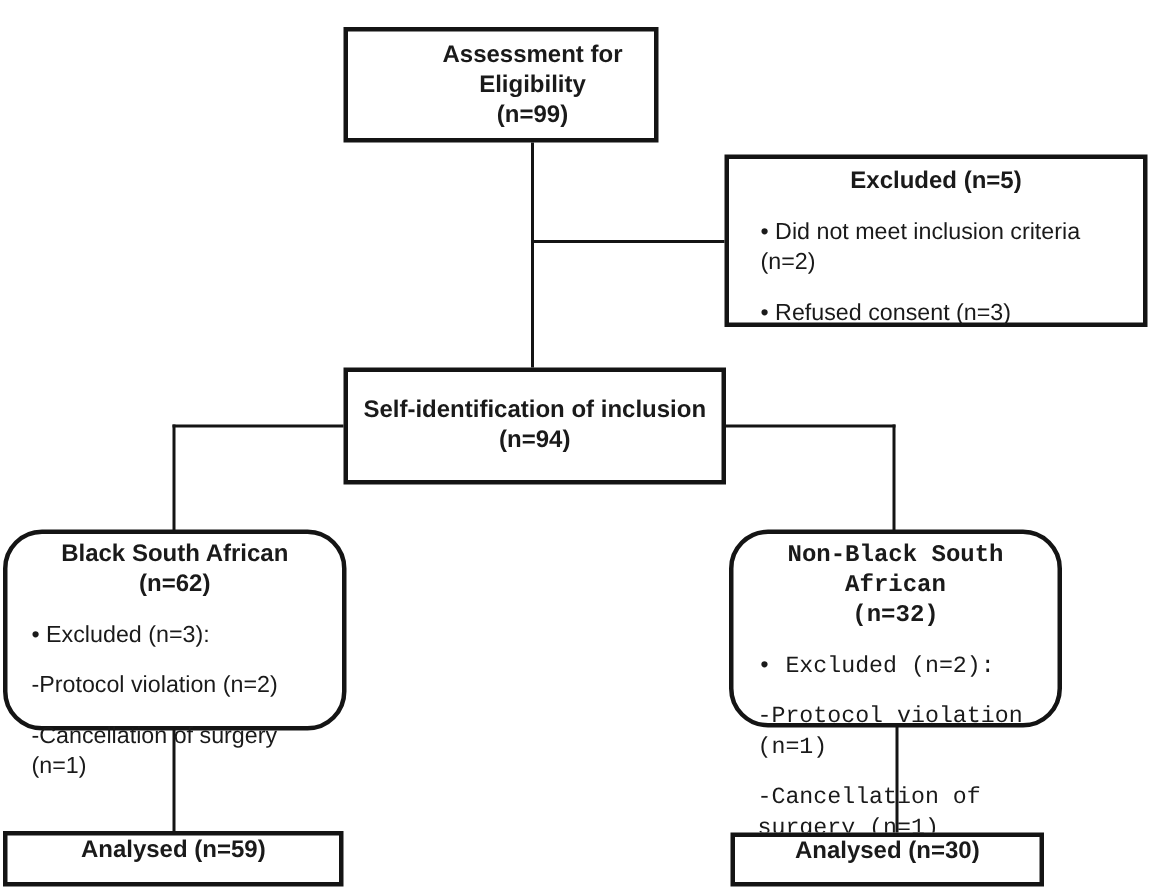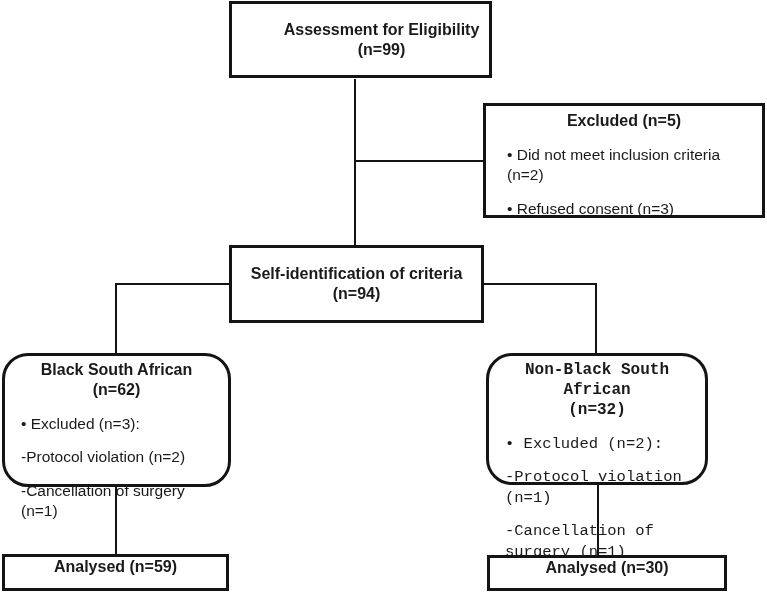--- a/index.html
+++ b/index.html
@@ -61,35 +61,35 @@
 
   <div class="line" style="left:354px; top:79px;  width:2px;   height:167px;"></div>
   <div class="line" style="left:355px; top:160px; width:129px; height:2px;"></div>
   <div class="line" style="left:115px; top:283px; width:115px; height:2px;"></div>
   <div class="line" style="left:115px; top:283px; width:2px;   height:71px;"></div>
   <div class="line" style="left:483px; top:283px; width:114px; height:2px;"></div>
   <div class="line" style="left:595px; top:283px; width:2px;   height:71px;"></div>
   <div class="line" style="left:115px; top:486px; width:2px;   height:69px;"></div>
   <div class="line" style="left:597px; top:484px; width:2px;   height:72px;"></div>
 
-  <div class="box center-col" style="left:229px; top:1px; width:263px; height:77px;padding-left:42px;">
+  <div class="box center-col" style="left:229px; top:18px; width:210px; height:77px;padding-left:42px;">
     <div class="title">Assessment for Eligibility</div>
     <div class="title">(n=99)</div>
   </div>
 
   <div class="box excluded-box" style="left:483px; top:103px; width:282px; height:115px;">
     <div class="title">Excluded (n=5)</div>
     <div class="items">
       <div>• Did not meet inclusion criteria (n=2)</div>
       <div class="item-gap">• Refused consent (n=3)</div>
     </div>
   </div>
 
   <div class="box center-col" style="left:229px; top:245px; width:255px; height:78px;">
-    <div class="title">Self-identification of criteria</div>
+    <div class="title">Self-identification of inclusion</div>
     <div class="title">(n=94)</div>
   </div>
 
   <div class="box side-box" style="left:2px; top:353px; width:229px; height:134px;">
     <div class="title">Black South African</div>
     <div class="title">(n=62)</div>
     <div class="items">
       <div>• Excluded (n=3):</div>
       <div>-Protocol violation (n=2)</div>
       <div>-Cancellation of surgery (n=1)</div>
@@ -103,17 +103,17 @@
       <div>• Excluded (n=2):</div>
       <div>-Protocol violation (n=1)</div>
       <div>-Cancellation of surgery (n=1)</div>
     </div>
   </div>
 
   <div class="box analysed-box" style="left:2px; top:554px; width:227px; height:37px;">
     <div class="title">Analysed (n=59)</div>
   </div>
 
-  <div class="box analysed-box" style="left:487px; top:555px; width:240px; height:36px;">
+  <div class="box analysed-box" style="left:487px; top:555px; width:209px; height:36px;">
     <div class="title">Analysed (n=30)</div>
   </div>
 
 </div>
 
 </body></html>

